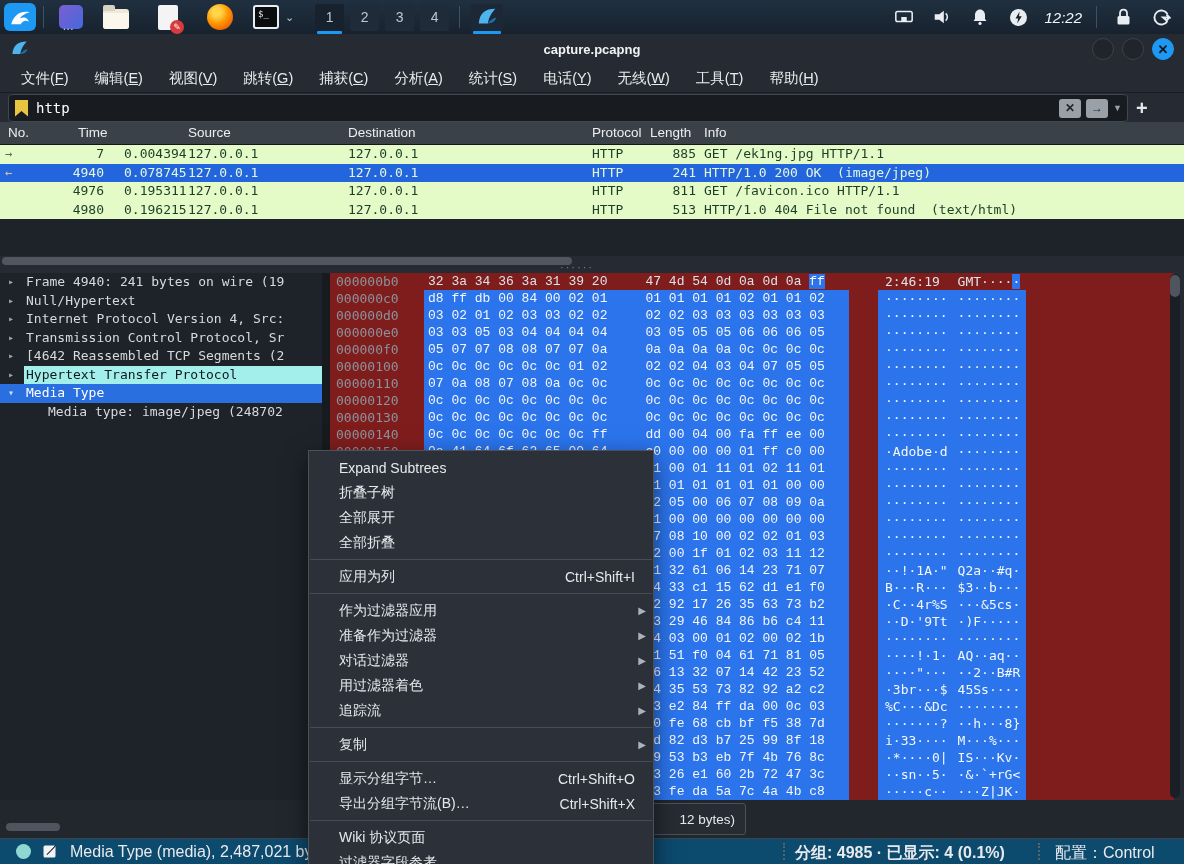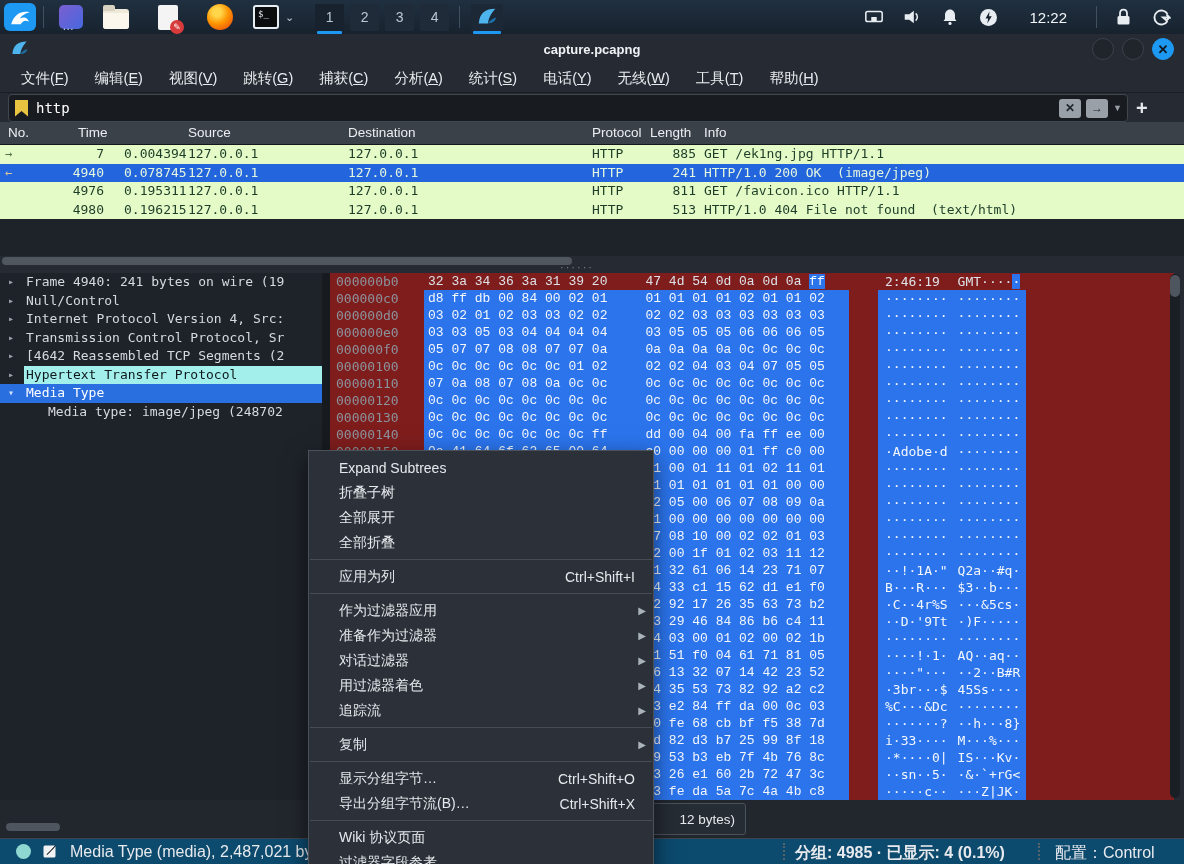--- a/index.html
+++ b/index.html
@@ -24,21 +24,21 @@
     background:radial-gradient(circle at 38% 32%,#ffd54a 0 18%,#ff9500 48%,#e8540c 85%);}
   #terminal-icon{width:28px;height:24px;background:#0a0c0e;border:2px solid #e8edf2;border-radius:3px;
                  color:#e8edf2;font-family:"DejaVu Sans Mono",monospace;font-size:9px;line-height:10px;padding:2px 0 0 3px;box-sizing:border-box;}
   .tb-caret{color:#c4ccd4;font-size:11px;margin:0 4px;}
   .ws-tile{width:29px;height:27px;margin:0 3px;background:#1f2b39;color:#b9c8d6;font-size:14px;border-radius:2px;}
   .ws-tile.active{background:#17222e;}
   .underline-bar{position:absolute;left:2px;right:2px;bottom:-3px;height:3px;background:#1d99f3;border-radius:1px;}
   #shark-tile{width:32px;height:27px;margin:0 4px;background:#1c2835;border-radius:2px;}
   #tb-right{margin-left:auto;display:flex;align-items:center;}
   .tray{width:22px;height:22px;margin:0 8px;display:flex;align-items:center;justify-content:center;}
-  #tb-clock{color:#f2f5f8;font-size:15px;margin:0 22px;}
+  #tb-clock{color:#f2f5f8;font-size:15px;margin:0 7px;font-style:italic;}
   
   #win{position:absolute;left:0;top:34px;width:1184px;height:830px;background:#262b33;}
   #titlebar{position:relative;height:30px;display:flex;align-items:center;justify-content:center;
             color:#f0f2f5;font-size:13px;font-weight:bold;background:#262b33;}
   #title-icon{position:absolute;left:10px;top:5px;}
   #win-btns{position:absolute;right:10px;top:4px;display:flex;gap:8px;}
   .wb{width:22px;height:22px;border-radius:50%;background:#20252c;border:1px solid #39414b;box-sizing:border-box;}
   .wb.close{background:#1d99f3;border-color:#1d99f3;color:#10151b;font-size:13px;font-weight:bold;
             display:flex;align-items:center;justify-content:center;}
   #menubar{height:28px;display:flex;align-items:center;padding-left:8px;color:#e8ebee;font-size:14.5px;
@@ -280,21 +280,21 @@
 
   <div id="hscroll1">
       <div class="thumb"></div>
     </div>
   <div id="splitter">
       <div>······</div>
     </div>
 
   <div id="tree">
       <div class="trow"><span class="exp">▸</span><span class="ttext">Frame 4940: 241 bytes on wire (19</span></div>
-      <div class="trow"><span class="exp">▸</span><span class="ttext">Null/Control</span></div>
+      <div class="trow"><span class="exp">▸</span><span class="ttext">Null/Hypertext</span></div>
       <div class="trow"><span class="exp">▸</span><span class="ttext">Internet Protocol Version 4, Src:</span></div>
       <div class="trow"><span class="exp">▸</span><span class="ttext">Transmission Control Protocol, Sr</span></div>
       <div class="trow"><span class="exp">▸</span><span class="ttext">[4642 Reassembled TCP Segments (2</span></div>
       <div class="trow related"><span class="exp">▸</span><span class="ttext">Hypertext Transfer Protocol</span></div>
       <div class="trow selected"><span class="exp">▾</span><span class="ttext">Media Type</span></div>
       <div class="trow"><span class="ttext d1">Media type: image/jpeg (248702</span></div>
     </div>
   <div style="position:absolute;left:322px;top:273px;width:8px;height:547px;background:#171b20;"></div>
 
   <div id="hex">

